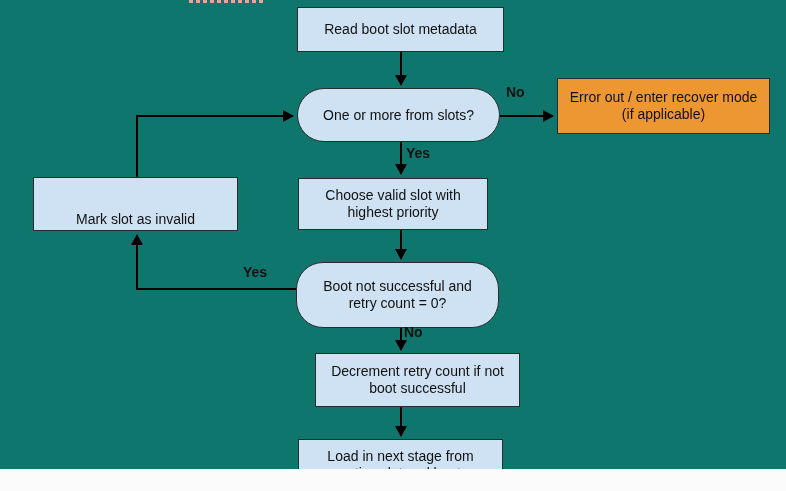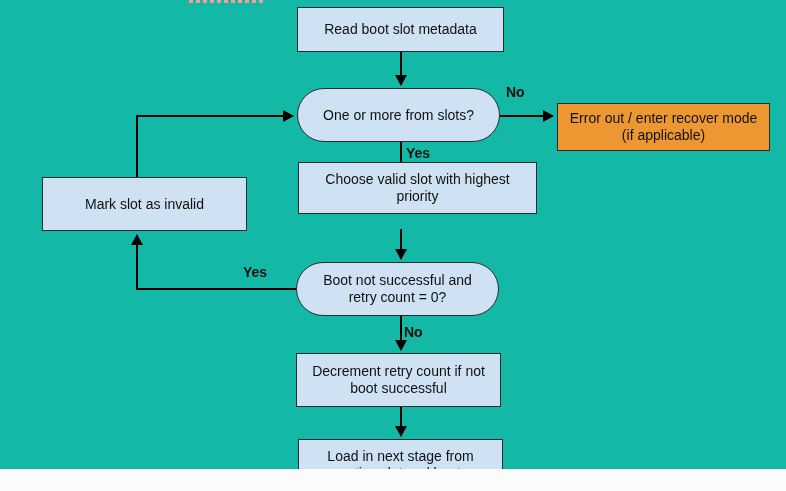--- a/index.html
+++ b/index.html
@@ -1,20 +1,20 @@
 <!DOCTYPE html>
 <html><head>
 <meta charset="utf-8">
 <style>
   html, body { margin: 0; padding: 0; background: #ffffff; }
   .stage {
     position: relative;
     width: 786px;
     height: 491px;
-    background: #14b8a6;
+    background: #0f766e;
     overflow: hidden;
     font-family: "Liberation Sans", sans-serif;
     color: #111111;
   }
   .edges {
     position: absolute;
     left: 0; top: 0;
     width: 786px; height: 491px;
     pointer-events: none;
   }
@@ -81,37 +81,37 @@
   </svg>
 
   <div class="node" style="left:297px; top:7px; width:207px; height:45px;">
     <span>Read boot slot metadata</span>
   </div>
 
   <div class="node stadium" style="left:297px; top:88px; width:203px; height:54px;">
     <span>One or more from slots?</span>
   </div>
 
-  <div class="node orange" style="left:557px; top:103px; width:213px; height:48px;">
+  <div class="node orange" style="left:557px; top:78px; width:213px; height:56px;">
     <span>Error out / enter recover mode (if applicable)</span>
   </div>
 
-  <div class="node" style="left:298px; top:162px; width:239px; height:52px;align-items:center;">
+  <div class="node" style="left:298px; top:178px; width:190px; height:52px;align-items:center;">
     <span>Choose valid slot with highest priority</span>
   </div>
 
-  <div class="node" style="left:42px; top:177px; width:205px; height:54px;">
+  <div class="node" style="left:33px; top:177px; width:205px; height:54px;align-items:flex-end;">
     <span>Mark slot as invalid</span>
   </div>
 
-  <div class="node stadium" style="left:296px; top:262px; width:203px; height:54px;">
+  <div class="node stadium" style="left:296px; top:262px; width:203px; height:66px;">
     <span>Boot not successful and retry count = 0?</span>
   </div>
 
-  <div class="node" style="left:296px; top:353px; width:205px; height:54px;">
+  <div class="node" style="left:315px; top:353px; width:205px; height:54px;">
     <span>Decrement retry count if not boot successful</span>
   </div>
 
   <div class="node" style="left:298px; top:439px; width:205px; height:52px;">
     <span>Load in next stage from active slot and boot</span>
   </div>
 
   <span class="edge-label" style="left:506px; top:84px;">No</span>
 
   <span class="edge-label" style="left:406px; top:145px;">Yes</span>

